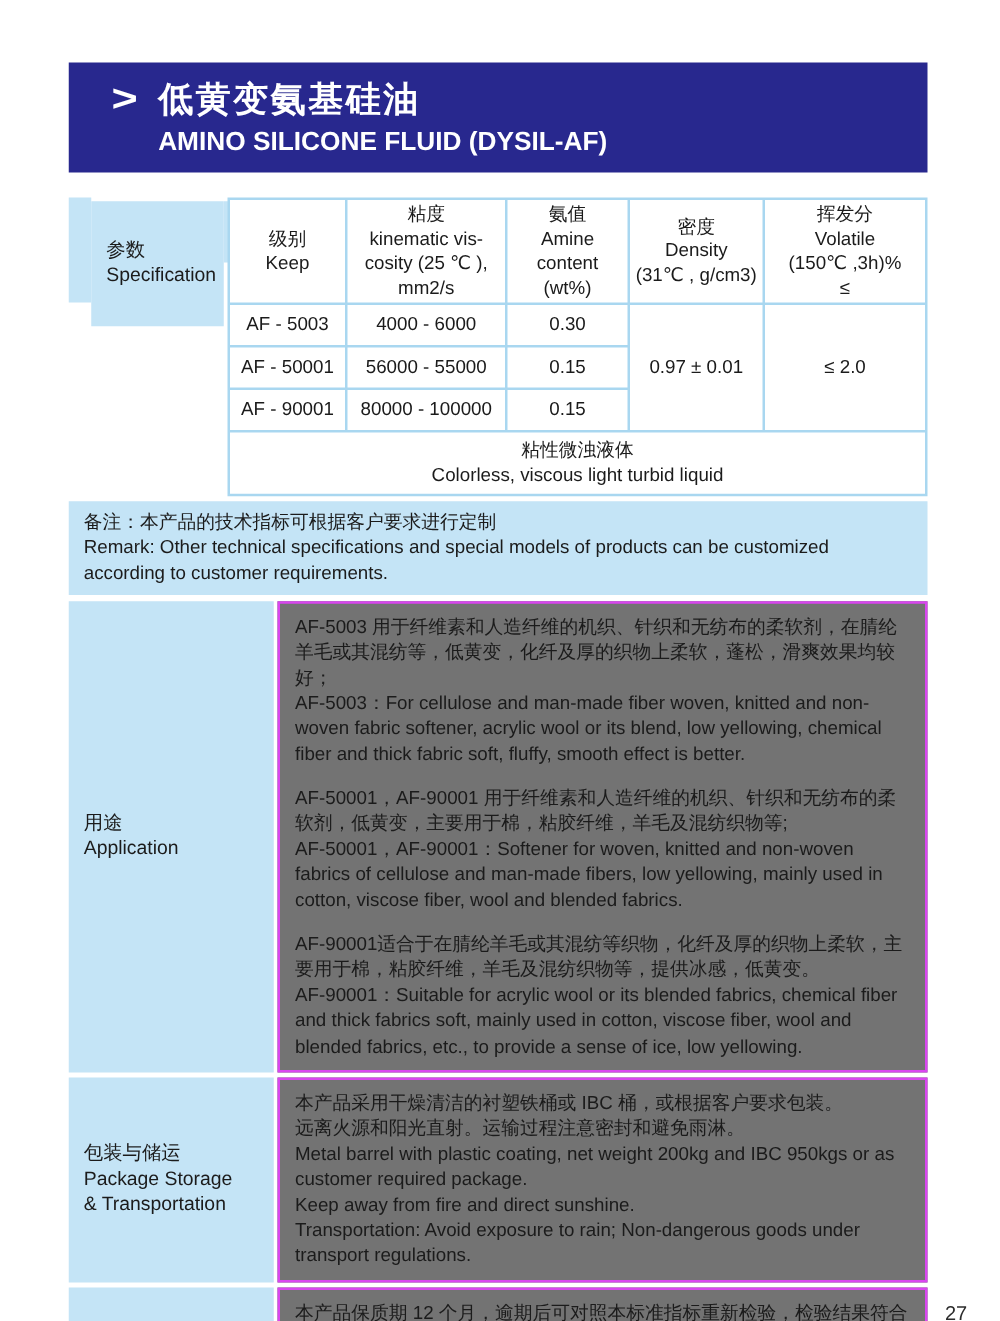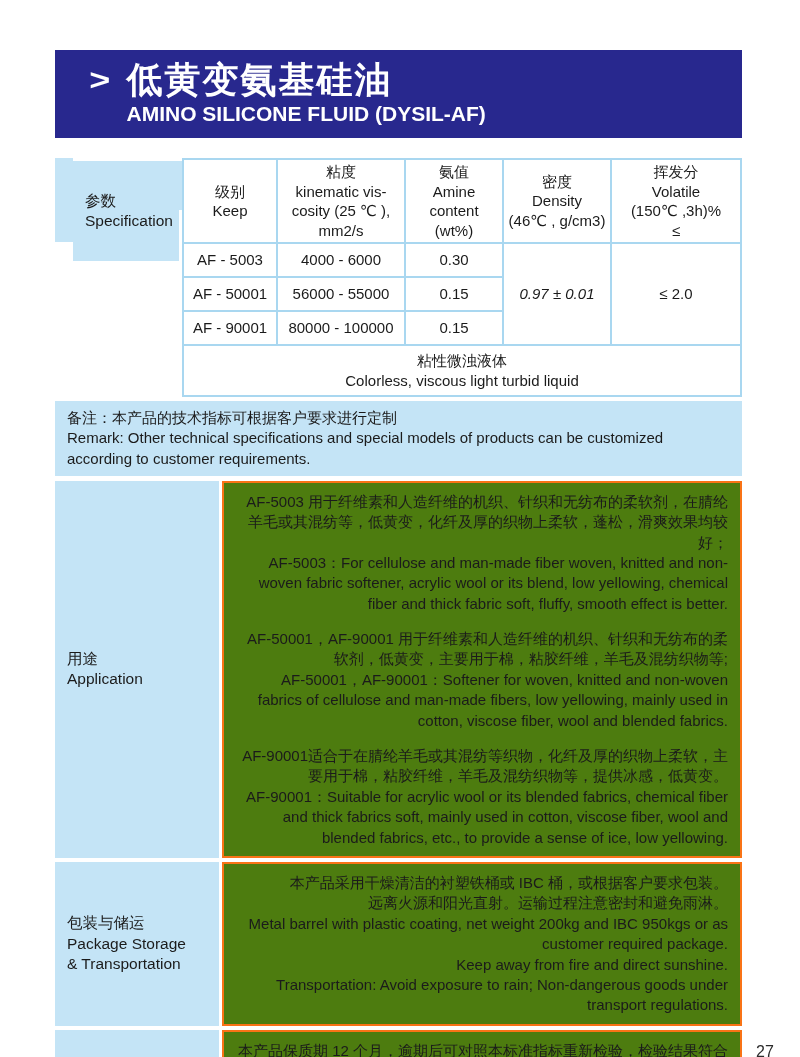--- a/index.html
+++ b/index.html
@@ -21,21 +21,21 @@
     color:#ffffff;
     display:flex; align-items:flex-start;
     padding:10px 0 0 36px;
   }
   .banner .chev {
     font-size:30px; font-weight:bold; line-height:40px;
     margin-right:18px; letter-spacing:0;
     transform:scaleX(1.2);
   }
   .banner .titles { display:flex; flex-direction:column; }
-  .banner .title-zh { font-size:36px; font-weight:bold; line-height:40px; letter-spacing:2px; }
+  .banner .title-zh { font-size:28px; font-weight:bold; line-height:40px; letter-spacing:2px; }
   .banner .title-en { font-size:21px; font-weight:bold; line-height:28px; }
 
   
   .content { position:absolute; left:55px; top:158px; width:687px; }
 
   .lab {
     background:#c4e4f6;
     display:flex; flex-direction:column; justify-content:center;
     padding-left:12px; padding-right:6px;
     font-size:15.5px; line-height:1.32;
@@ -58,42 +58,42 @@
     background:#a9d7f0;           
   }
   .cell {
     background:#ffffff;
     display:flex; flex-direction:column;
     align-items:center; justify-content:center;
     text-align:center;
     font-size:15px; line-height:1.3;
     white-space:pre-line;
   }
-  .cell.density  { grid-area:2 / 4 / 5 / 5;font-style:italic; }
+  .cell.density  { grid-area:2 / 4 / 5 / 5; }
   .cell.volatile { grid-area:2 / 5 / 5 / 6; }
   .cell.appearance-val { grid-area:5 / 1 / 6 / 6; }
 
   
   .remark {
     background:#c4e4f6;
     padding:7px 12px;
     font-size:15px; line-height:1.35;
     white-space:pre-line;
     margin-bottom:5px;
   }
 
   
   .row-section { display:flex; margin-bottom:4px; }
   .row-section .lab { width:164px; margin-right:3px; flex:none; }
   .row-content {
     flex:1;
-    border:2px solid #f97316;
-    background:#4d7c0f;
+    border:2px solid #d946ef;
+    background:#737373;
     padding:9px 12px 8px 12px;
-    font-size:15px; line-height:1.36;text-align:right;
+    font-size:15px; line-height:1.36;
   }
   .pre { white-space:pre-line; }
   .para { white-space:pre-line; margin-bottom:15px; }
   .para:last-child { margin-bottom:0; }
 
   .app-section  .row-content { min-height:310px; }
   .pkg-section  .row-content { min-height:132px; }
   .shelf-section .row-content { min-height:103px; }
 
   
@@ -132,21 +132,21 @@
         <div class="cell">粘度
 kinematic vis-
 cosity (25 ℃ ),
 mm2/s</div>
         <div class="cell">氨值
 Amine
 content
 (wt%)</div>
         <div class="cell">密度
 Density
-(46℃ , g/cm3)</div>
+(31℃ , g/cm3)</div>
         <div class="cell">挥发分
 Volatile
 (150℃ ,3h)%
 ≤</div>
 
         <div class="cell">AF - 5003</div>
         <div class="cell">4000 - 6000</div>
         <div class="cell">0.30</div>
 
         <div class="cell density">0.97 ± 0.01</div>

